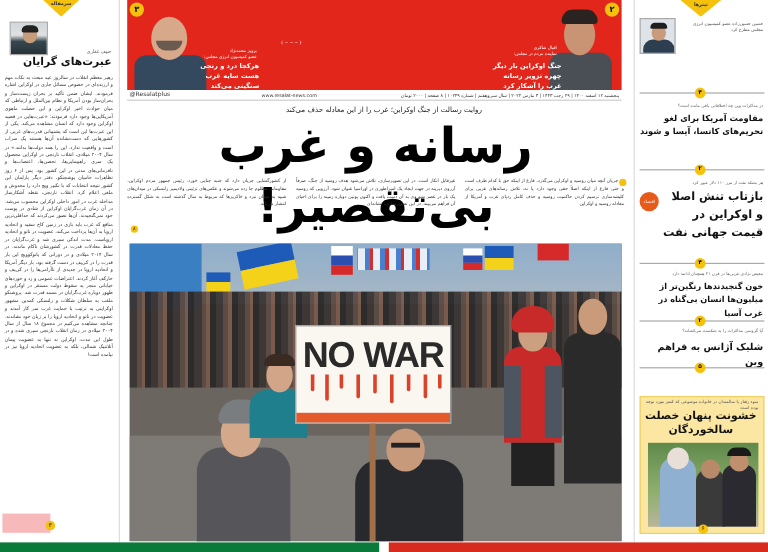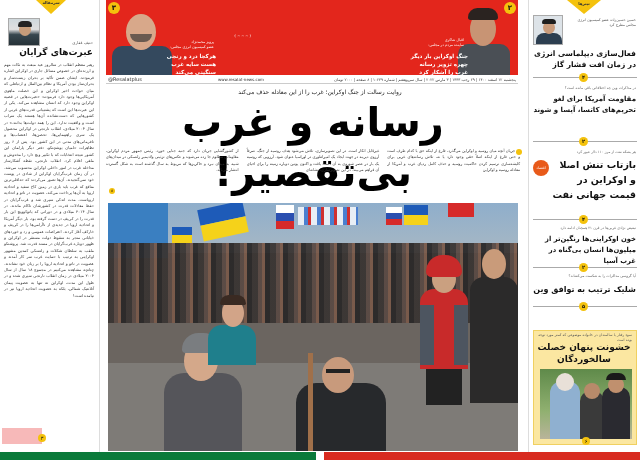--- a/index.html
+++ b/index.html
@@ -203,55 +203,67 @@
     <div style="position:absolute;left:34px;top:50px;width:14px;height:60px;background:#4d5560;"></div>
     <div style="position:absolute;left:12px;top:10px;width:24px;height:28px;border-radius:50%;background:#caa080;"></div>
     <div style="position:absolute;left:6px;top:0;width:36px;height:22px;border-radius:18px 18px 6px 6px;background:#c82a2a;"></div>
     <div style="position:absolute;left:6px;top:114px;width:36px;height:36px;background:#222;"></div>
   </div>
   <div class="man" style="left:362px;top:40px;width:48px;height:160px;">
     <div style="position:absolute;left:0;top:34px;width:48px;height:126px;background:#2b2a2a;border-radius:14px 14px 0 0;"></div>
     <div style="position:absolute;left:12px;top:6px;width:24px;height:30px;border-radius:50%;background:#c99b7a;"></div>
   </div>
 
+  <div class="sign">
+    <div class="sign-text">NO WAR</div>
+    <div class="sign-drip" style="left:12px;height:14px;"></div>
+    <div class="sign-drip" style="left:24px;height:22px;"></div>
+    <div class="sign-drip" style="left:36px;height:12px;"></div>
+    <div class="sign-drip" style="left:50px;height:20px;"></div>
+    <div class="sign-drip" style="left:64px;height:16px;"></div>
+    <div class="sign-drip" style="left:78px;height:24px;"></div>
+    <div class="sign-drip" style="left:92px;height:14px;"></div>
+    <div class="sign-drip" style="left:106px;height:20px;"></div>
+    <div class="sign-drip" style="left:118px;height:12px;"></div>
+    <div class="sign-bar"></div>
+  </div>
   <div class="sign-stick"></div>
 </div>
 
 <div class="abs right-col">
   <div class="r-tag-tri"></div>
   <div class="r-tag-lbl">تیترها</div>
 
   <div class="r-photo">
     <div class="body"></div>
       <div class="head"></div>
       <div class="hair"></div>
   </div>
   <div class="r-caption">حسین حسین‌زاده عضو کمیسیون انرژی مجلس مطرح کرد</div>
-  <div class="r-item-title" style="top:48px;font-size:7.5px;line-height:11px;">فعال‌سازی دیپلماسی انرژی در زمان افت فشار گاز</div>
   <div class="r-div" style="top:77px;"></div>
   <div class="r-num" style="top:73px;">۴</div>
 
   <div class="r-kicker" style="top:86px;">در مذاکرات وین چه اختلافاتی باقی مانده است؟</div>
   <div class="r-item-title" style="top:94px;font-size:7px;line-height:11px;">مقاومت آمریکا برای لغو تحریم‌های کاتسا، آیسا و شوند</div>
   <div class="r-div" style="top:141px;"></div>
   <div class="r-num" style="top:137px;">۲</div>
 
   <div class="r-kicker" style="top:150px;">هر بشکه نفت از مرز ۱۱۰ دلار عبور کرد</div>
   <div class="r-badge" style="top:160px;">اقتصاد</div>
   <div class="r-item-title" style="top:157px;width:84px;font-size:9.5px;line-height:15px;">بازتاب تنش اصلا و اوکراین در قیمت جهانی نفت</div>
   <div class="r-div" style="top:219px;"></div>
   <div class="r-num" style="top:215px;">۴</div>
 
   <div class="r-kicker" style="top:226px;">تبعیض نژادی غربی‌ها در قرن ۲۱ همچنان ادامه دارد</div>
-  <div class="r-item-title" style="top:234px;font-size:6.8px;line-height:11px;">خون اوکراینی‌ها رنگین‌تر از میلیون‌ها انسان بی‌گناه در غرب آسیا</div>
+  <div class="r-item-title" style="top:234px;font-size:6.8px;line-height:11px;">خون گنجیدند‌ها رنگین‌تر از میلیون‌ها انسان بی‌گناه در غرب آسیا</div>
   <div class="r-div" style="top:267px;"></div>
   <div class="r-num" style="top:263px;">۲</div>
 
   <div class="r-kicker" style="top:274px;">آیا گروسی مذاکرات را به شکست می‌کشاند؟</div>
-  <div class="r-item-title" style="top:284px;font-size:8px;line-height:12px;">شلیک ترتیب به توافق وین</div>
+  <div class="r-item-title" style="top:284px;font-size:8px;line-height:12px;">شلیک آژانس به فراهم وین</div>
   <div class="r-div" style="top:306px;"></div>
   <div class="r-num" style="top:302px;">۵</div>
 
   <div class="r-box">
     <div class="r-box-text">سوء رفتار با سالمندان در خانواده موضوعی که کمتر مورد توجه بوده است</div>
     <div class="r-box-title">خشونت پنهان خصلت سالخوردگان</div>
     <div class="r-box-photo">
       <div style="position:absolute;left:10px;top:12px;width:30px;height:58px;background:#8fb0d0;border-radius:12px 12px 0 0;"></div>
       <div style="position:absolute;left:16px;top:4px;width:18px;height:18px;border-radius:50%;background:#e8e0d8;"></div>
       <div style="position:absolute;left:40px;top:22px;width:24px;height:48px;background:#3a3a3a;border-radius:10px 10px 0 0;"></div>

